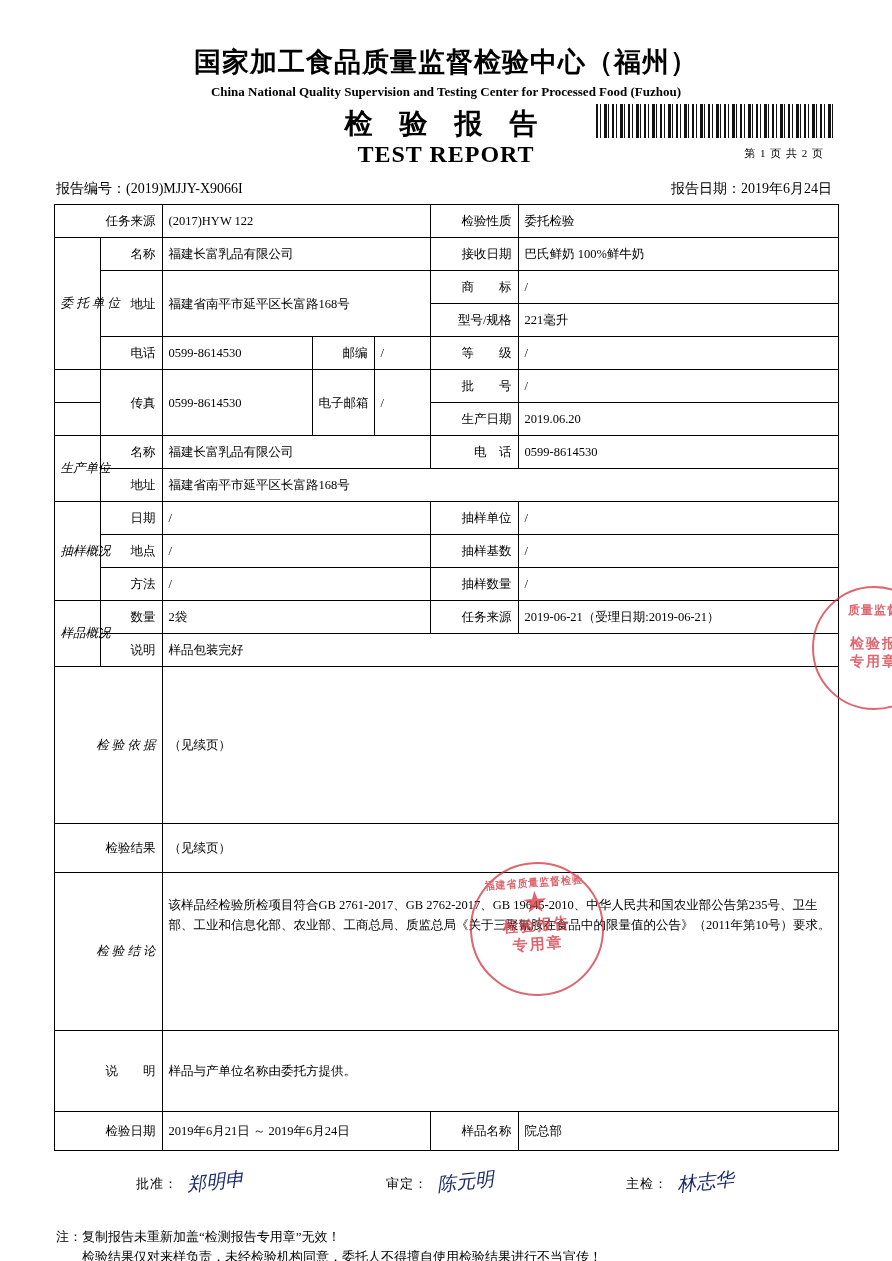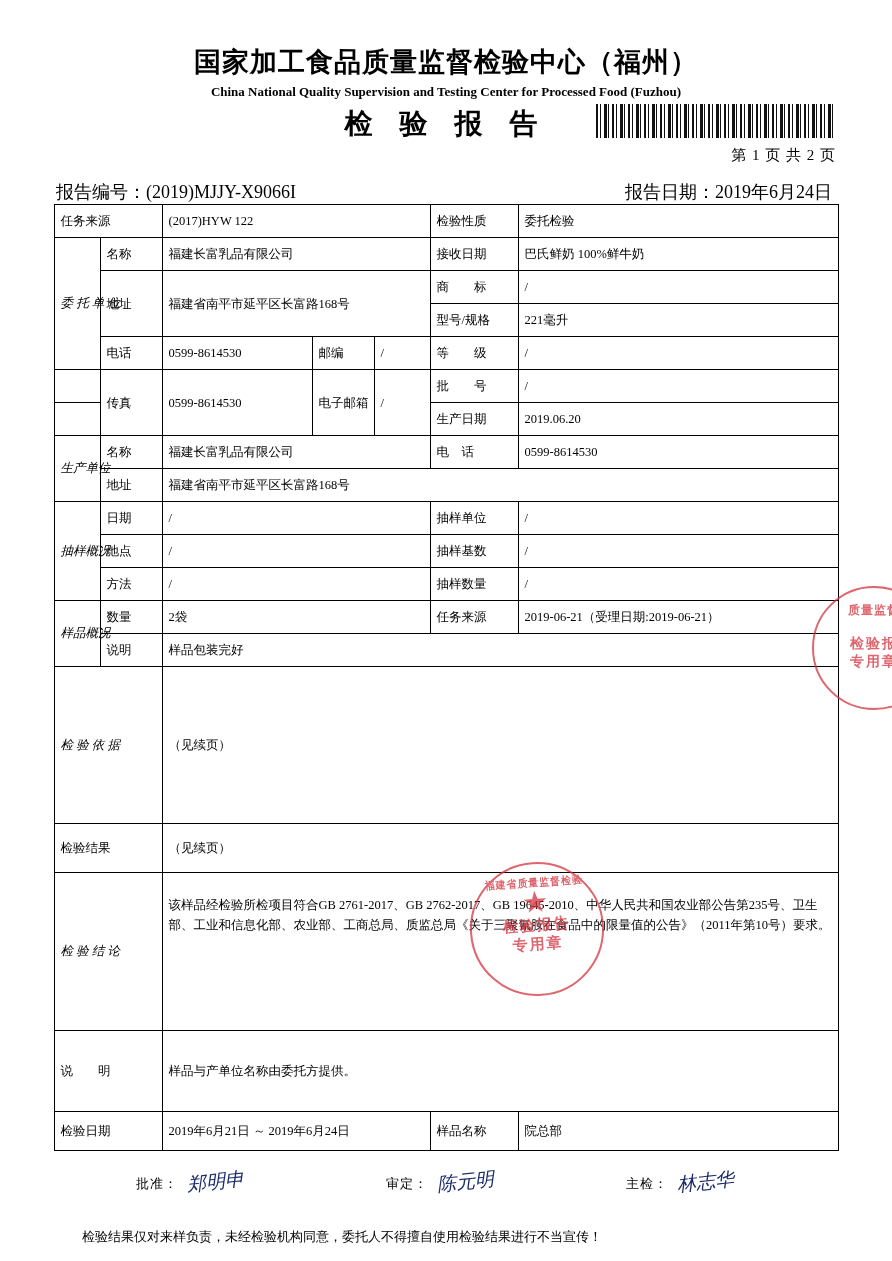--- a/index.html
+++ b/index.html
@@ -68,31 +68,31 @@
     height: 34px;
     background:
       repeating-linear-gradient(to right,
         #111 0px, #111 2px, #fff 2px, #fff 4px,
         #111 4px, #111 5px, #fff 5px, #fff 8px,
         #111 8px, #111 11px, #fff 11px, #fff 12px,
         #111 12px, #111 13px, #fff 13px, #fff 16px);
   }
   .page-count {
     position: absolute;
-    right: 56px;
+    right: 68px;
     top: 38px;
-    font-size: 15px;
+    font-size: 11px;
     letter-spacing: 1px;
   }
 
   .meta-row {
     position: relative;
     margin: 10px 56px 4px 56px;
     height: 20px;
-    font-size: 18px;
+    font-size: 14px;
     text-align: center;
   }
   .meta-left { position: absolute; left: 0; top: 0; }
   .meta-right { position: absolute; right: 4px; top: 0; }
 
   
   table.report {
     border-collapse: collapse;
     margin: 0 auto;
     width: 784px;
@@ -101,21 +101,21 @@
   }
   table.report td {
     border: 1px solid #000;
     padding: 3px 6px;
     vertical-align: middle;
     height: 26px;
     line-height: 16px;
     word-break: break-all;
   }
   td.lbl {
-    text-align: left;
+    text-align: right;
     white-space: nowrap;
   }
   td.val {
     text-align: left;
   }
   .vert {
     display: inline-block;
     line-height: 17px;
     font-style: italic;
   }
@@ -210,20 +210,21 @@
 
 <div class="page">
 
   <div class="header">
     <div class="title-cn">国家加工食品质量监督检验中心（福州）</div>
     <div class="title-en">China National Quality Supervision and Testing Center for Processed Food (Fuzhou)</div>
 
     <div class="report-title-row">
       <div class="report-title">
         <div class="rt-cn">检 验 报 告</div>
+        <div class="rt-en">TEST REPORT</div>
       </div>
       <div class="barcode"></div>
       <div class="page-count">第 1 页  共 2 页</div>
     </div>
   </div>
 
   <div class="meta-row">
     <div class="meta-left">
       <span>报告编号：</span><span>(2019)MJJY-X9066I</span>
     </div>
@@ -388,20 +389,21 @@
       <span class="sign-label">审定：</span>
       <span class="sign-script">陈元明</span>
     </div>
     <div class="sign-item" style="left:570px">
       <span class="sign-label">主检：</span>
       <span class="sign-script">林志华</span>
     </div>
   </div>
 
   <div class="notes">
+    <div>注：复制报告未重新加盖“检测报告专用章”无效！</div>
     <div class="line2">检验结果仅对来样负责，未经检验机构同意，委托人不得擅自使用检验结果进行不当宣传！</div>
   </div>
 
   <div class="stamp stamp-main">
     <div class="ring-text">福建省质量监督检验</div>
     <div class="star">★</div>
     <div class="l1">检验报告</div>
     <div class="l2">专用章</div>
   </div>
 

